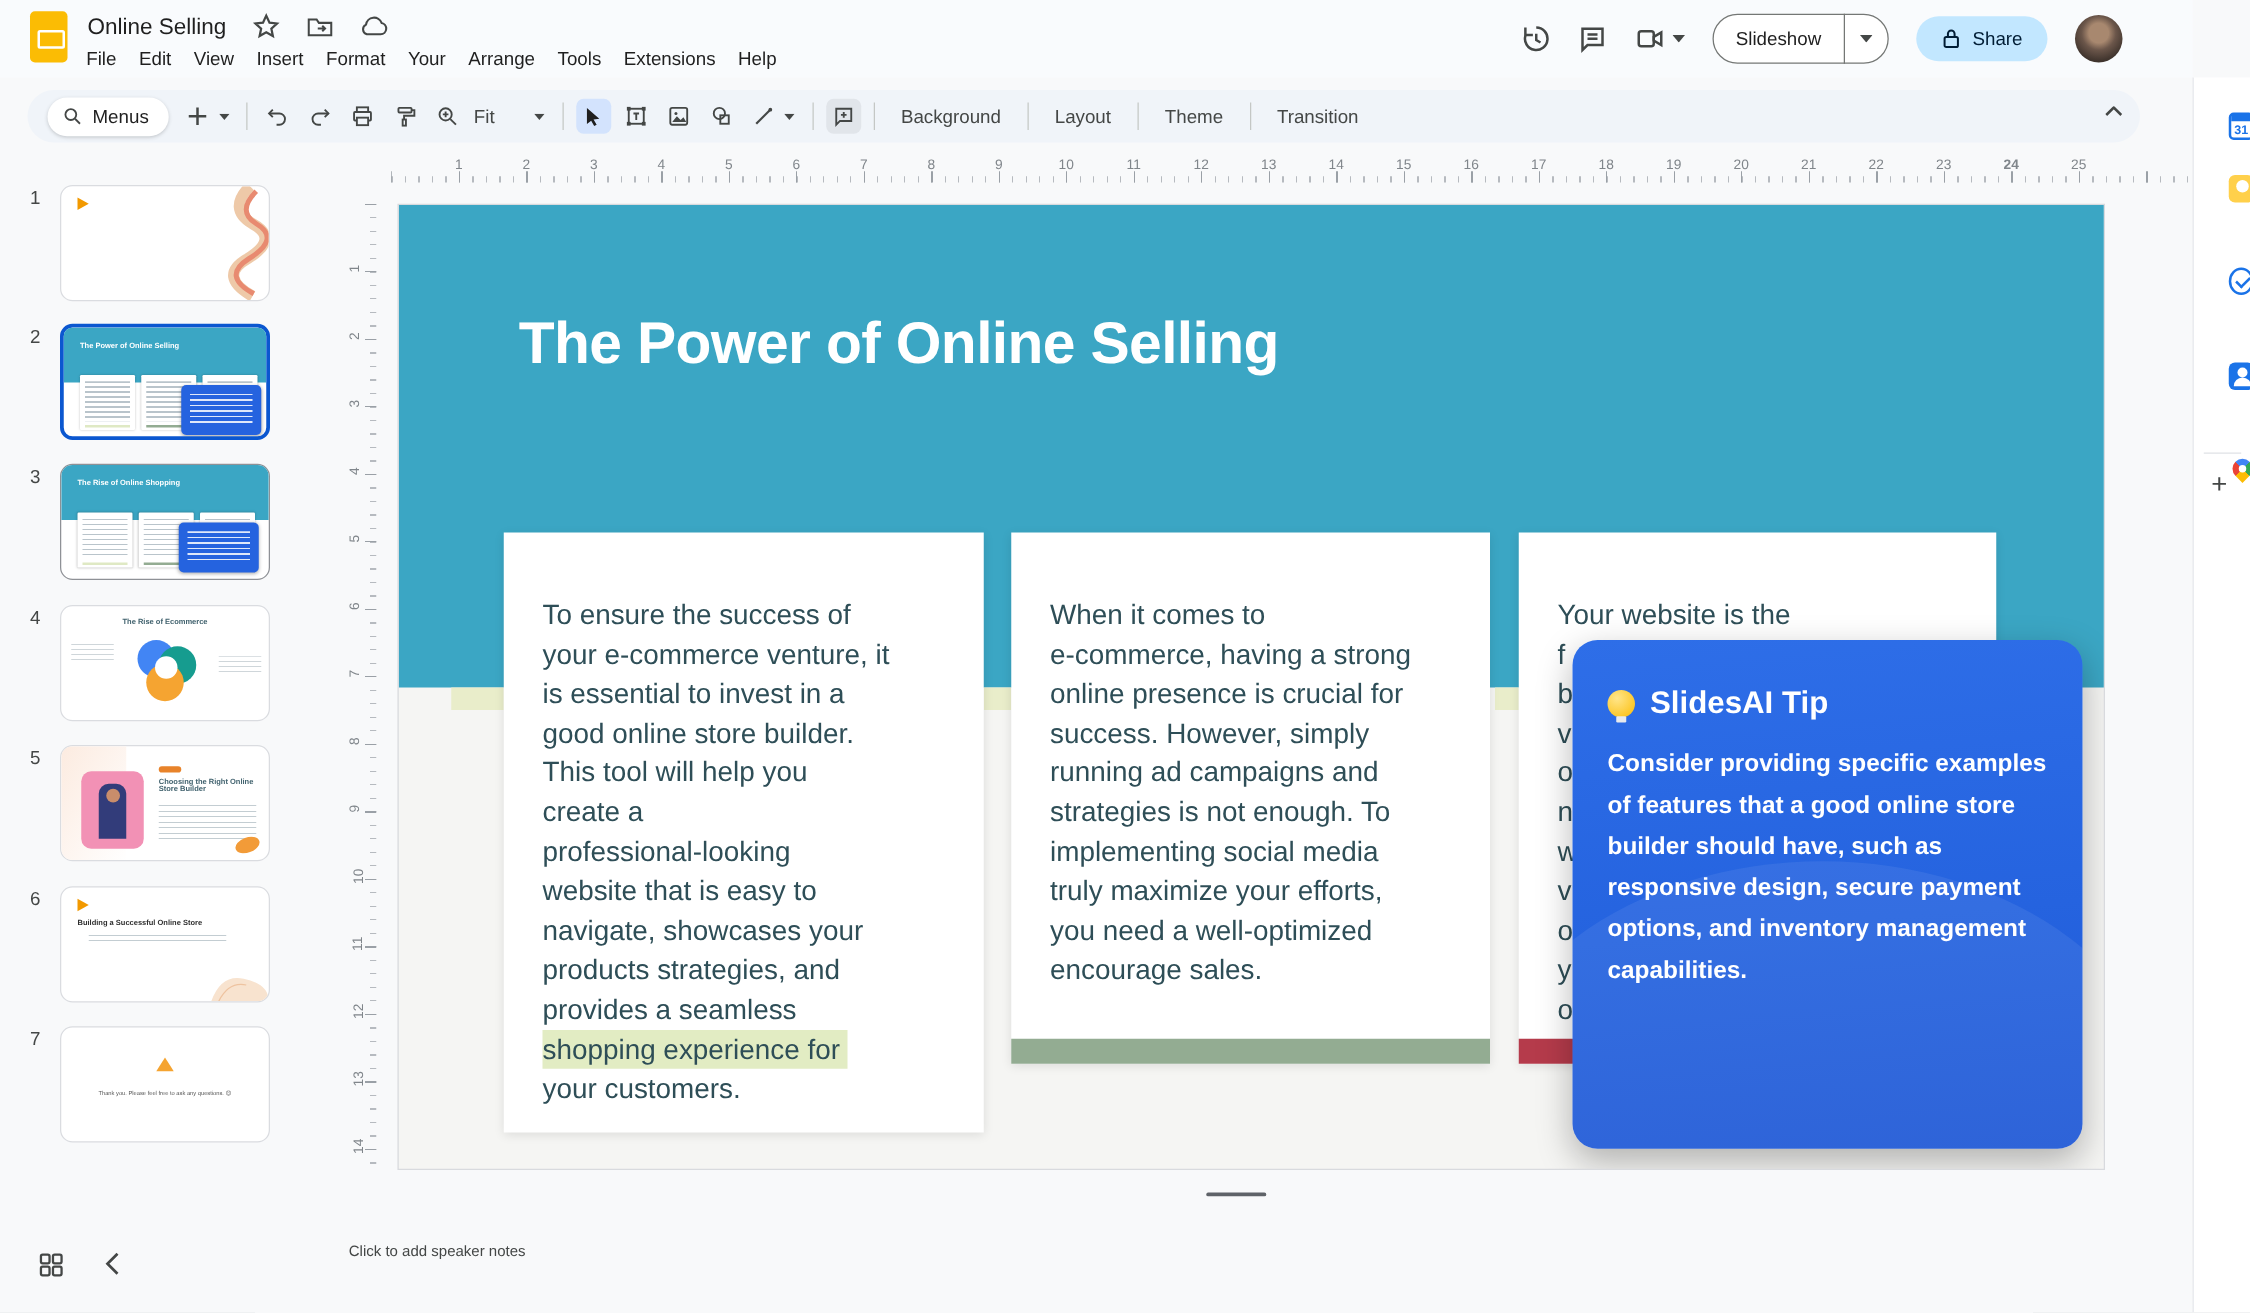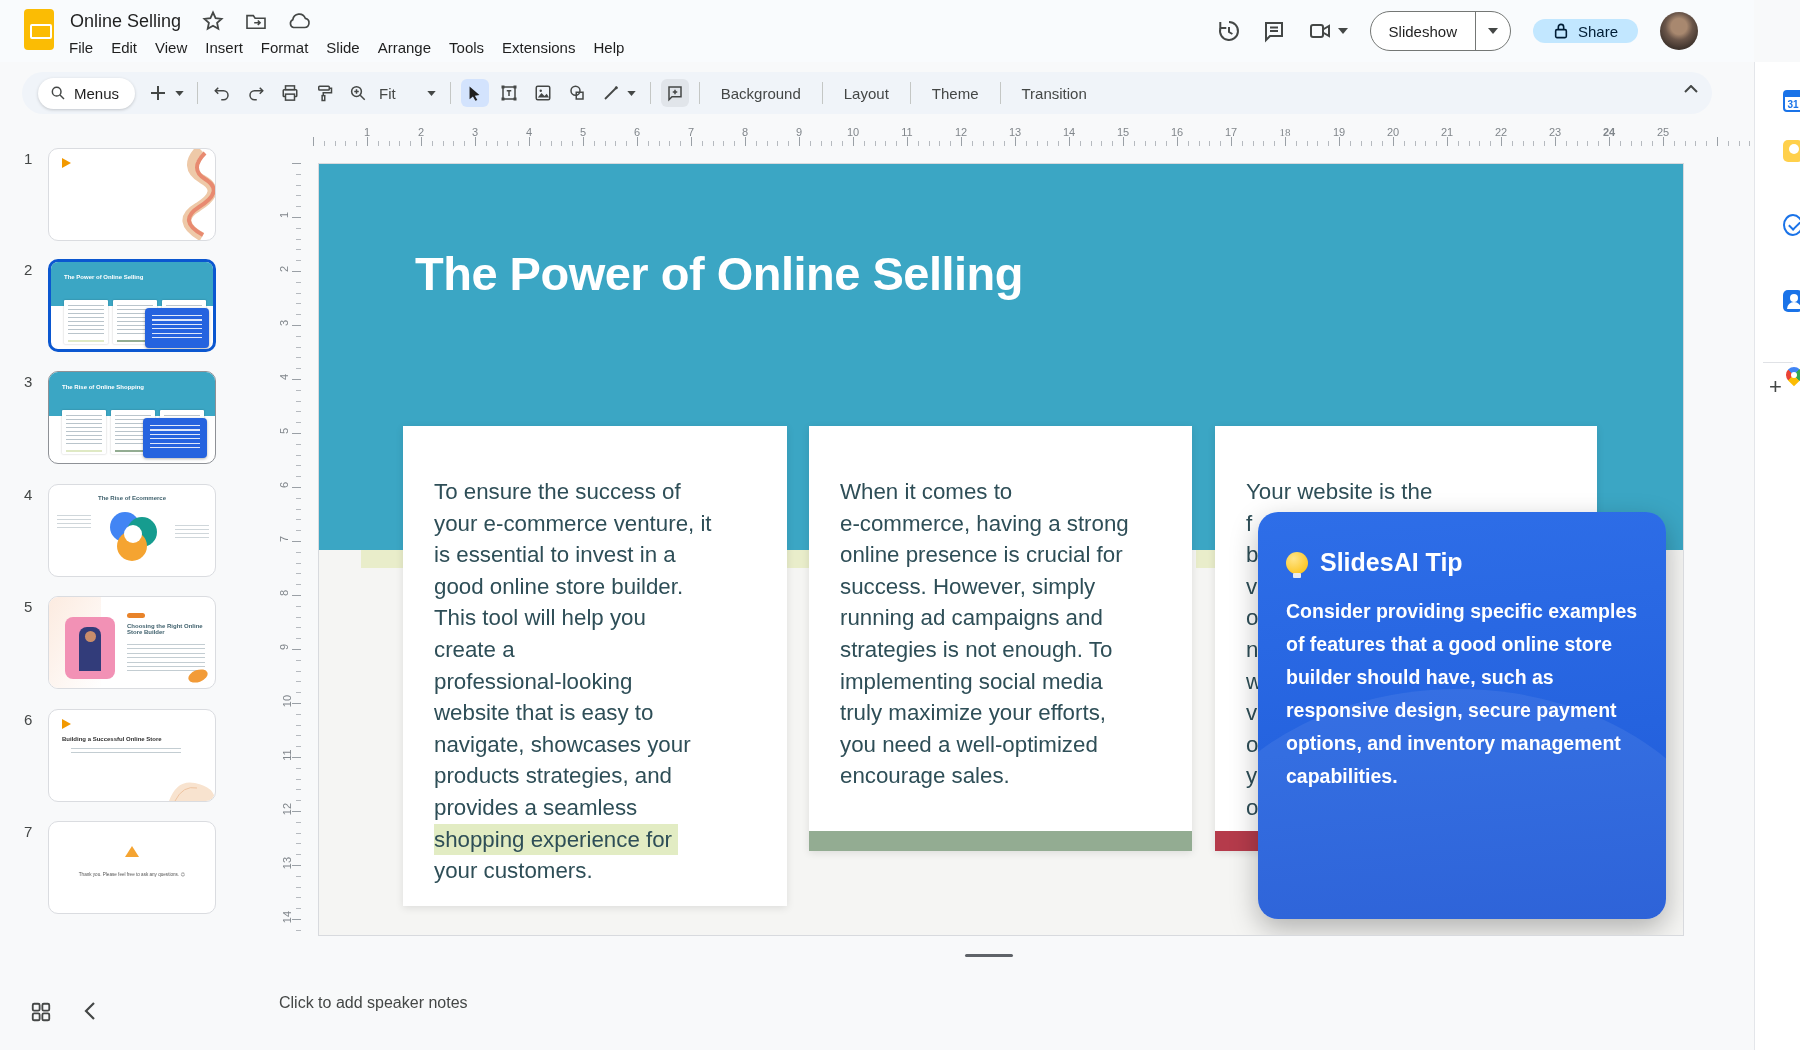--- a/index.html
+++ b/index.html
@@ -15,21 +15,21 @@
   #doc-title{font-size:18px;color:#1f1f1f;}
   .title-ic{color:#444746;}
   #menubar{position:absolute;left:60px;top:36px;display:flex;}
   .menu-item{font-size:15px;color:#1f1f1f;padding:3px 9px;border-radius:6px;}
   #top-actions{position:absolute;right:56px;top:10px;display:flex;align-items:center;gap:22px;height:42px;}
   .tb-ic{width:24px;height:24px;}
   #slideshow-btn{display:flex;align-items:center;height:40px;border:1px solid #747775;border-radius:20px;background:#fff;}
   #slideshow-label{font-size:15px;color:#1f1f1f;padding:0 18px;}
   #slideshow-divider{width:1px;height:40px;background:#747775;}
   #slideshow-caret{padding:0 12px;}
-  #share-btn{display:flex;align-items:center;gap:9px;height:24px;border-radius:20px;background:#c2e7ff;padding:0 20px;}
+  #share-btn{display:flex;align-items:center;gap:9px;height:36px;border-radius:20px;background:#c2e7ff;padding:0 20px;}
   #share-label{font-size:15px;color:#001d35;font-weight:500;}
   #avatar{width:38px;height:38px;border-radius:50%;background:radial-gradient(circle at 50% 38%,#a8886f 0 26%,#6b564a 45%,#42362f 72%,#2b241f 100%);}
 
   
   #toolbar{position:absolute;left:22px;top:72px;width:1690px;height:42px;background:#f0f4f9;border-radius:21px;display:flex;align-items:center;padding:0 10px;}
   #menus-pill{display:flex;align-items:center;gap:8px;background:#fff;border-radius:16px;height:31px;padding:0 16px 0 12px;margin:0 6px;box-shadow:0 1px 3px rgba(60,64,67,.25);}
   #menus-label{font-size:15px;color:#1f1f1f;}
   .tool-btn{width:28px;height:28px;display:flex;align-items:center;justify-content:center;border-radius:6px;margin:0 3px;color:#444746;}
   .tool-btn.small{width:16px;margin-left:-4px;}
   .tool-sep{width:1px;height:22px;background:#c4c7c5;margin:0 7px;}
@@ -78,21 +78,21 @@
   #tipbox{position:absolute;left:939px;top:348px;width:408px;height:407px;border-radius:20px;background:linear-gradient(175deg,#2e6ee8 0%,#2563df 55%,#1f58d6 100%);box-shadow:0 10px 28px rgba(0,0,0,.28);padding:36px 27px 0 28px;overflow:hidden;}
   #tipbox::before{content:"";position:absolute;left:-80px;bottom:-190px;width:560px;height:420px;border-radius:50%;background:rgba(255,255,255,.07);}
   #tip-header{position:relative;display:flex;align-items:center;gap:12px;}
   .bulb{width:22px;height:22px;border-radius:50%;background:radial-gradient(circle at 35% 30%,#ffe58a,#fbbc04);position:relative;}
   .bulb::after{content:"";position:absolute;left:7px;bottom:-4px;width:8px;height:5px;background:#e8eaed;border-radius:1px;}
   #tip-title{font-size:25px;font-weight:bold;color:#fff;}
   #tip-body{position:relative;margin-top:18px;font-size:19.5px;line-height:33px;font-weight:600;color:#fff;width:356px;}
 
   
   #drag-handle{position:absolute;left:965px;top:954px;width:48px;height:3px;background:#5f6368;border-radius:2px;}
-  #notes-placeholder{position:absolute;left:279px;top:994px;font-size:16px;color:#444746;}
+  #notes-placeholder{position:absolute;left:279px;top:994px;font-size:12px;color:#444746;}
   #grid-btn{position:absolute;left:30px;top:1001px;}
   #film-collapse{position:absolute;left:84px;top:1002px;}
   #panel-expand{position:absolute;left:1764px;top:1002px;}
 
   
   #right-rail{position:absolute;left:1754px;top:62px;width:46px;height:988px;background:#fff;border-left:1px solid #e4e6ea;}
   .rail-ic{position:absolute;left:28px;width:20px;height:22px;}
   .ic-cal{background:#fff;border:2px solid #1a73e8;border-radius:4px;color:#1a73e8;font-size:10px;font-weight:bold;display:flex;align-items:flex-end;justify-content:center;}
   .ic-cal::before{content:"";position:absolute;left:0;top:0;right:0;height:5px;background:#1a73e8;}
   .ic-keep{background:#ffd04b;border-radius:5px;position:relative;}
@@ -133,21 +133,21 @@
             <path d="M7 16h12a5 5 0 0 0 .8-9.9A7 7 0 0 0 6.3 7.6 4.5 4.5 0 0 0 7 16z"></path>
           </svg>
       </span>
     </div>
     <div id="menubar">
         <span class="menu-item">File</span>
         <span class="menu-item">Edit</span>
         <span class="menu-item">View</span>
         <span class="menu-item">Insert</span>
         <span class="menu-item">Format</span>
-        <span class="menu-item">Slide</span>
+        <span class="menu-item">Your</span>
         <span class="menu-item">Arrange</span>
         <span class="menu-item">Tools</span>
         <span class="menu-item">Extensions</span>
         <span class="menu-item">Help</span>
       </div>
 
     <div id="top-actions">
       <span>
         <svg class="tb-ic" viewBox="0 0 24 24" fill="none" stroke="#444746" stroke-width="2">
             <path d="M13 3a9 9 0 1 1-8.7 6.6"></path>
@@ -331,21 +331,21 @@
       <span class="hnum" style="left: 483px;">8</span>
       <span class="hnum" style="left: 537px;">9</span>
       <span class="hnum" style="left: 591px;">10</span>
       <span class="hnum" style="left: 645px;">11</span>
       <span class="hnum" style="left: 699px;">12</span>
       <span class="hnum" style="left: 753px;">13</span>
       <span class="hnum" style="left: 807px;">14</span>
       <span class="hnum" style="left: 861px;">15</span>
       <span class="hnum" style="left: 915px;">16</span>
       <span class="hnum" style="left: 969px;">17</span>
-      <span class="hnum" style="left: 1023px; font-family: Liberation Serif, serif;">18</span>
+      <span class="hnum" style="left: 1023px;">18</span>
       <span class="hnum" style="left: 1077px;">19</span>
       <span class="hnum" style="left: 1131px;">20</span>
       <span class="hnum" style="left: 1185px;">21</span>
       <span class="hnum" style="left: 1239px;">22</span>
       <span class="hnum" style="left: 1293px;">23</span>
       <span class="hnum" style="left: 1347px; font-weight: bold;">24</span>
       <span class="hnum" style="left: 1401px;">25</span>
     </div>
   <div id="vruler">
     <div class="minor"></div>

